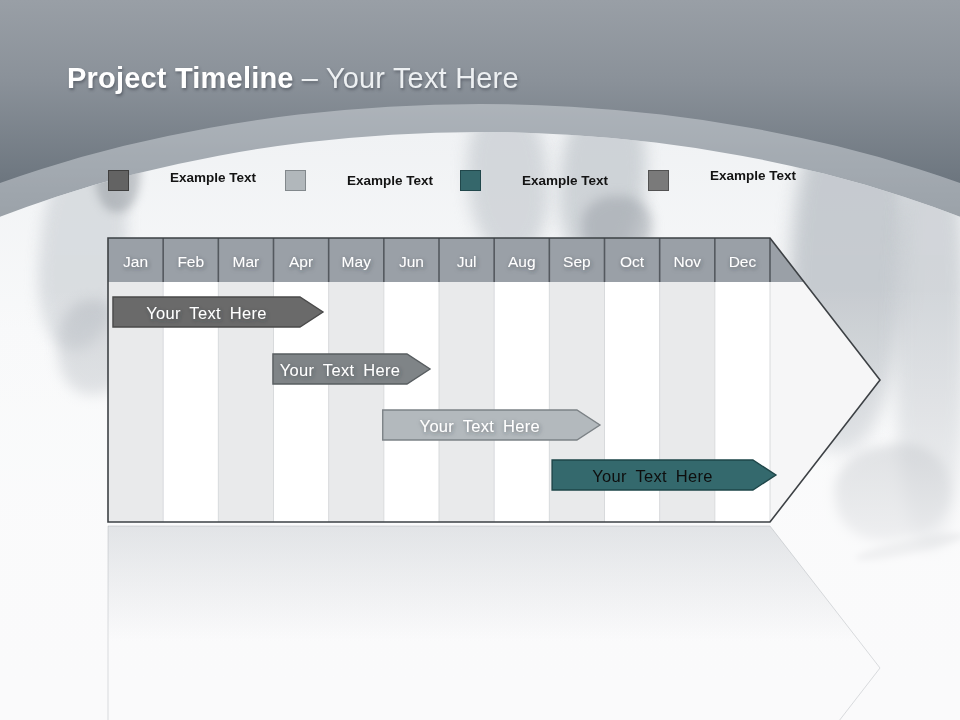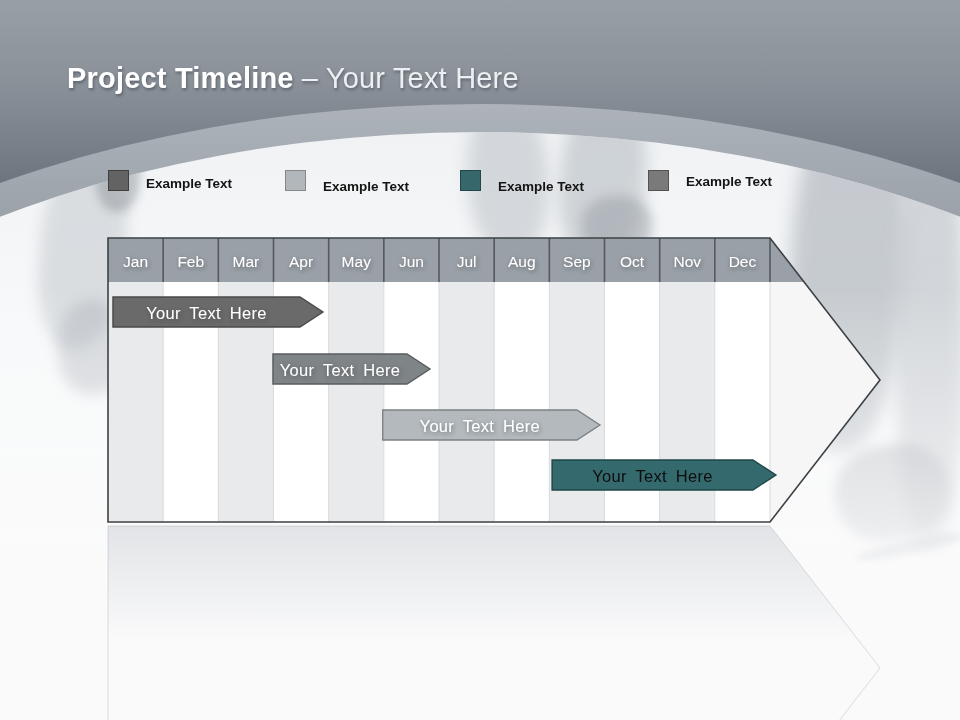--- a/index.html
+++ b/index.html
@@ -17,21 +17,21 @@
   .photo-inner{position:absolute;left:420px;top:-132px;width:960px;height:720px;}
   .blob{position:absolute;border-radius:45%;}
   .photo-fade{position:absolute;left:0;top:0;width:960px;height:720px;
           background:linear-gradient(180deg,rgba(250,250,251,0) 40%,rgba(250,250,251,0.85) 80%,#fafafb 95%);}
   .title{position:absolute;left:67px;top:60px;margin:0;z-index:6;font-size:29px;line-height:36px;
          letter-spacing:0.2px;text-shadow:1px 2px 3px rgba(40,45,55,0.45);white-space:nowrap;}
   .t-bold{font-weight:700;color:#ffffff;}
   .t-light{font-weight:400;color:#edf0f2;margin-left:8px;}
   
   .legend{position:absolute;left:0;top:0;width:960px;height:0;z-index:7;}
-  .legend-item{position:absolute;display:flex;align-items:flex-end;}
+  .legend-item{position:absolute;display:flex;align-items:flex-start;gap:24px;}
   .swatch{display:inline-block;width:21px;height:21px;box-sizing:border-box;flex:0 0 auto;}
   .legend-label{margin-left:17px;font-size:13.5px;font-weight:700;color:#141414;white-space:nowrap;}
   
   #chart-svg{position:absolute;left:104px;top:236px;z-index:5;overflow:visible;}
   #chart-svg text{font-family:"Liberation Sans", sans-serif;}
 </style>
 </head>
 <body>
 
 <div class="slide">

